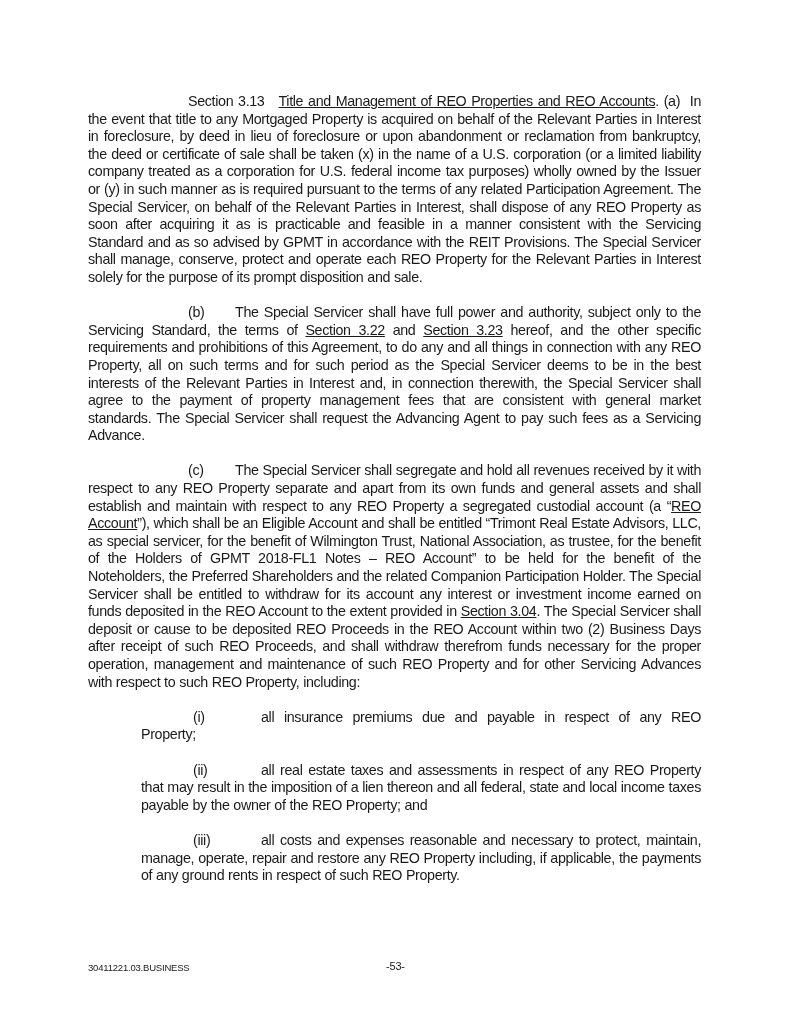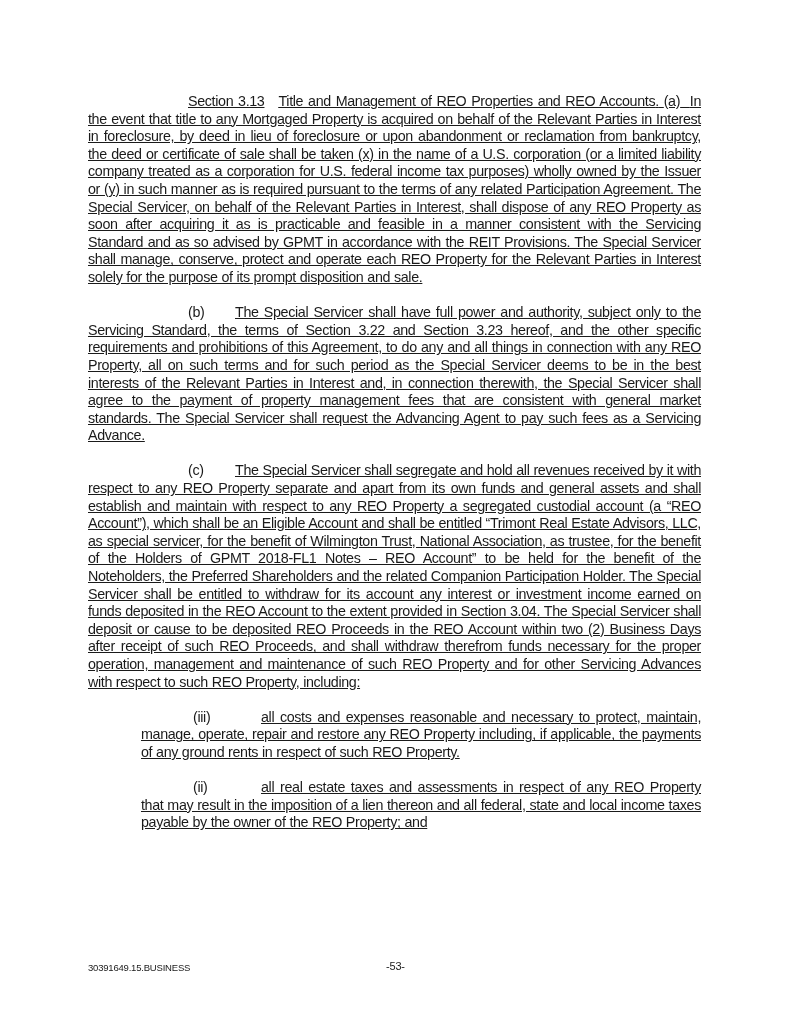--- a/index.html
+++ b/index.html
@@ -17,21 +17,20 @@
     }
     .page {
       position: absolute;
       left: 88px;
       top: 93px;
       width: 613px;
       font-size: 14.3px;
       line-height: 17.6px;
       letter-spacing: -0.35px;
       word-spacing: 0.2px;
-      text-decoration: underline;
     }
     .para {
       text-align: justify;
       margin: 0 0 17.6px 0;
     }
     .first-line-indent {
       text-indent: 100px;
     }
     .lbl {
       display: inline-block;
@@ -98,23 +97,24 @@
   <p class="para first-line-indent">
     <span>Section 3.13</span><span class="heading-gap"></span><span class="u">Title and Management of REO Properties and REO Accounts</span><span>.</span>
     <span>(a)</span>&nbsp;
     <span>In the event that title to any Mortgaged Property is acquired on behalf of the Relevant Parties in Interest in foreclosure, by deed in lieu of foreclosure or upon abandonment or reclamation from bankruptcy, the deed or certificate of sale shall be taken (x) in the name of a U.S. corporation (or a limited liability company treated as a corporation for U.S. federal income tax purposes) wholly owned by the Issuer or (y) in such manner as is required pursuant to the terms of any related Participation Agreement.  The Special Servicer, on behalf of the Relevant Parties in Interest, shall dispose of any REO Property as soon after acquiring it as is practicable and feasible in a manner consistent with the Servicing Standard and as so advised by GPMT in accordance with the REIT Provisions.  The Special Servicer shall manage, conserve, protect and operate each REO Property for the Relevant Parties in Interest solely for the purpose of its prompt disposition and sale.</span>
   </p>
 
   <p class="para first-line-indent"><span class="lbl lbl-para">(b)</span><span>The Special Servicer shall have full power and authority, subject only to the Servicing Standard, the terms of </span><span class="u">Section 3.22</span><span> and </span><span class="u">Section 3.23</span><span> hereof, and the other specific requirements and prohibitions of this Agreement, to do any and all things in connection with any REO Property, all on such terms and for such period as the Special Servicer deems to be in the best interests of the Relevant Parties in Interest and, in connection therewith, the Special Servicer shall agree to the payment of property management fees that are consistent with general market standards.  The Special Servicer shall request the Advancing Agent to pay such fees as a Servicing Advance.</span></p>
 
   <p class="para first-line-indent"><span class="lbl lbl-para">(c)</span><span>The Special Servicer shall segregate and hold all revenues received by it with respect to any REO Property separate and apart from its own funds and general assets and shall establish and maintain with respect to any REO Property a segregated custodial account (a “</span><span class="u">REO Account</span><span>”), which shall be an Eligible Account and shall be entitled “Trimont Real Estate Advisors, LLC, as special servicer, for the benefit of Wilmington Trust, National Association, as trustee, for the benefit of the Holders of GPMT 2018-FL1 Notes – REO Account” to be held for the benefit of the Noteholders, the Preferred Shareholders and the related Companion Participation Holder.  The Special Servicer shall be entitled to withdraw for its account any interest or investment income earned on funds deposited in the REO Account to the extent provided in </span><span class="u">Section 3.04</span><span>.  The Special Servicer shall deposit or cause to be deposited REO Proceeds in the REO Account within two (2) Business Days after receipt of such REO Proceeds, and shall withdraw therefrom funds necessary for the proper operation, management and maintenance of such REO Property and for other Servicing Advances with respect to such REO Property, including:</span></p>
 
+  <div class="sub"><span class="sub-label"><span class="sub-label-inner">(i)</span></span><span class="sub-label-gap"></span><span>all insurance premiums due and payable in respect of any REO Property;</span></div>
+
+  <div class="sub"><span class="sub-label"><span class="sub-label-inner">(ii)</span></span><span class="sub-label-gap"></span><span>all real estate taxes and assessments in respect of any REO Property that may result in the imposition of a lien thereon and all federal, state and local income taxes payable by the owner of the REO Property; and</span></div>
 
   <div class="sub"><span class="sub-label"><span class="sub-label-inner">(iii)</span></span><span class="sub-label-gap"></span><span>all costs and expenses reasonable and necessary to protect, maintain, manage, operate, repair and restore any REO Property including, if applicable, the payments of any ground rents in respect of such REO Property.</span></div>
-
-  <div class="sub"><span class="sub-label"><span class="sub-label-inner">(ii)</span></span><span class="sub-label-gap"></span><span>all real estate taxes and assessments in respect of any REO Property that may result in the imposition of a lien thereon and all federal, state and local income taxes payable by the owner of the REO Property; and</span></div>
 
 </div>
 
 <div class="footer">
-  <span class="footer-id">30391649.15.BUSINESS</span>
+  <span class="footer-id">30411221.03.BUSINESS</span>
   <span class="footer-page">-53-</span>
 </div>
 
 </body></html>

